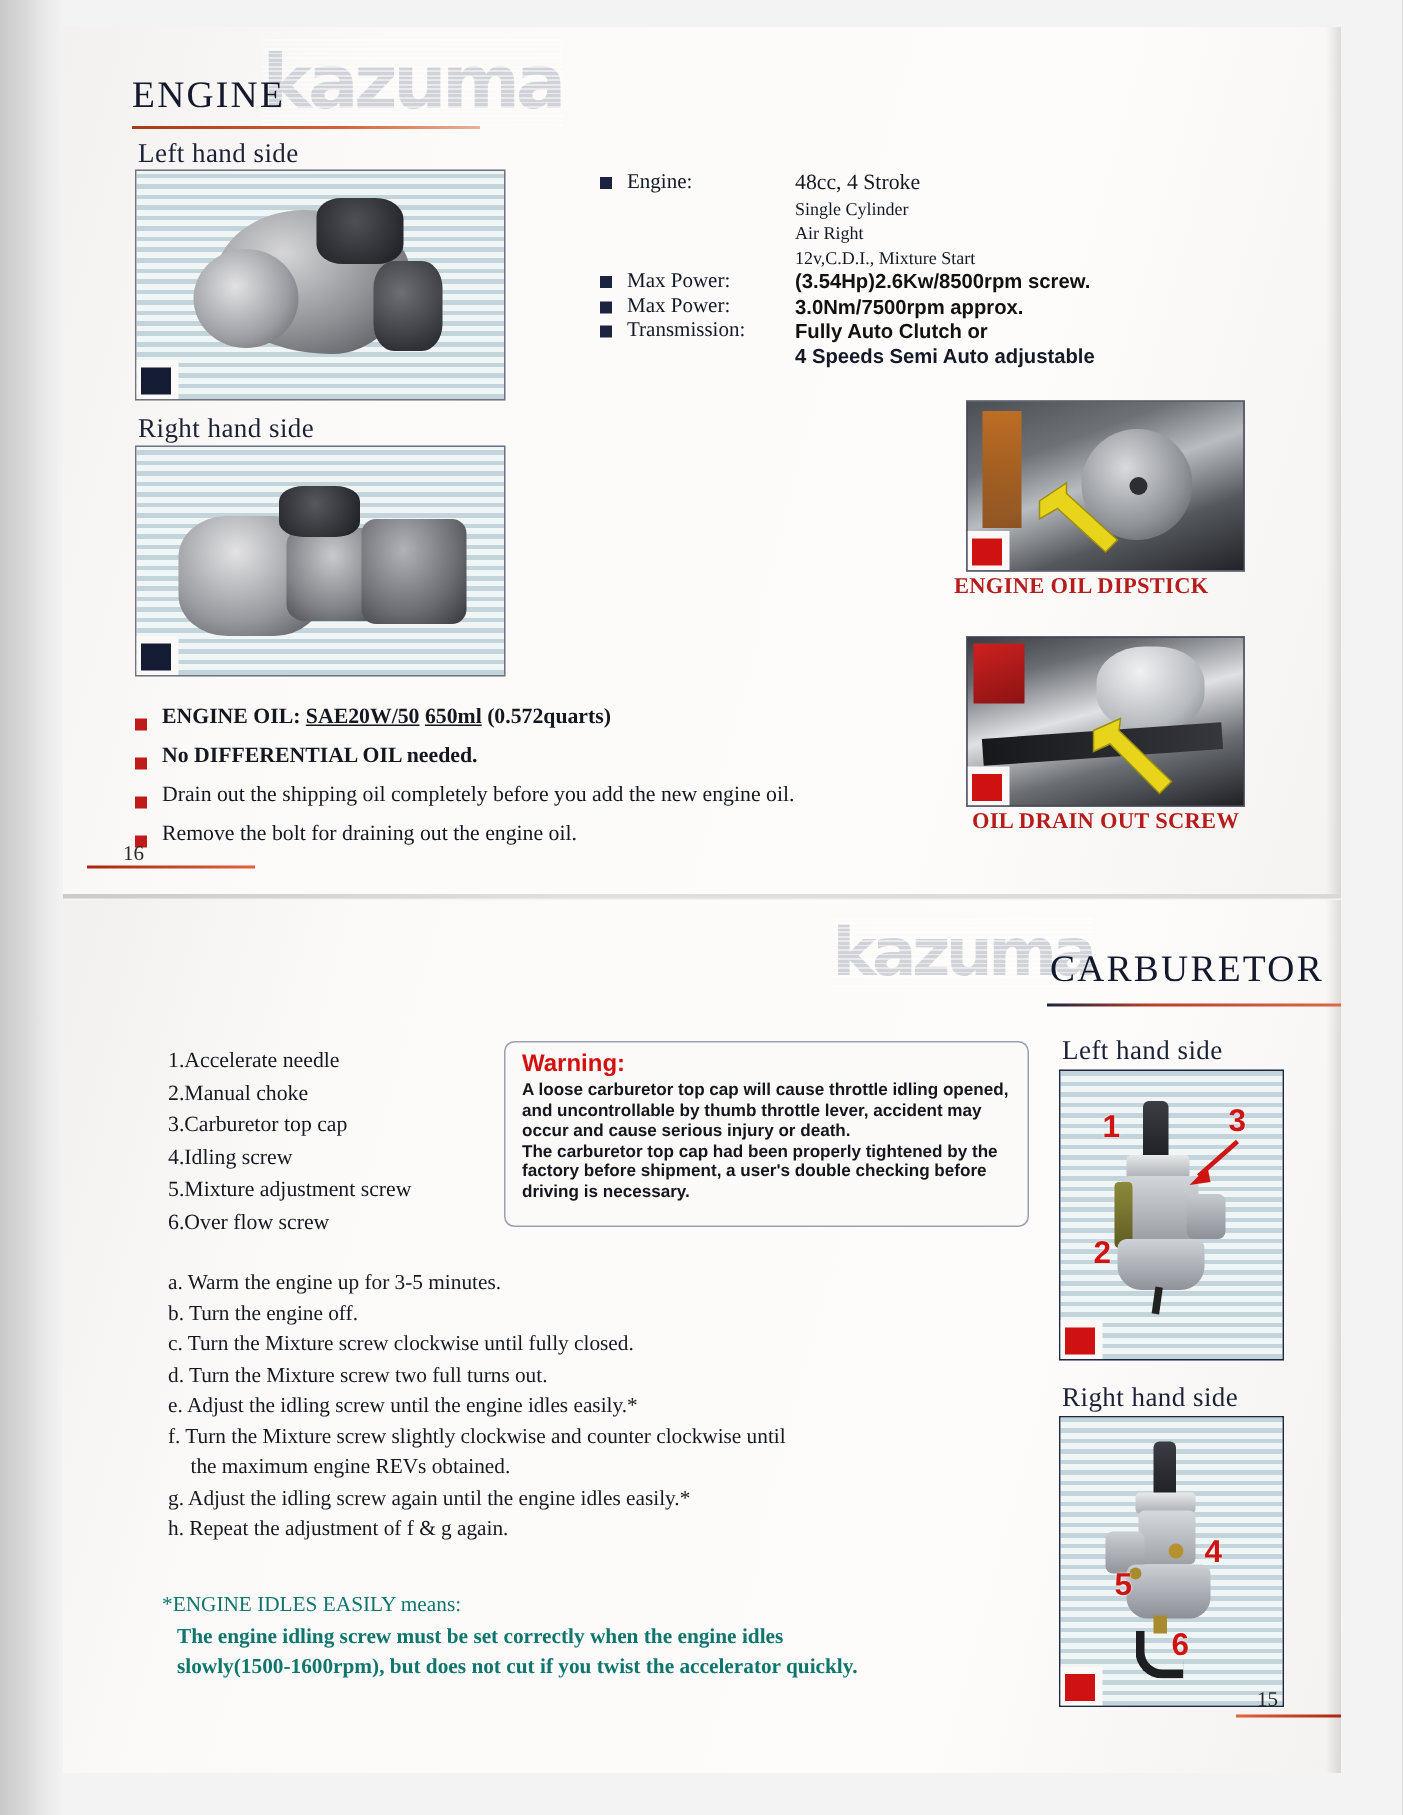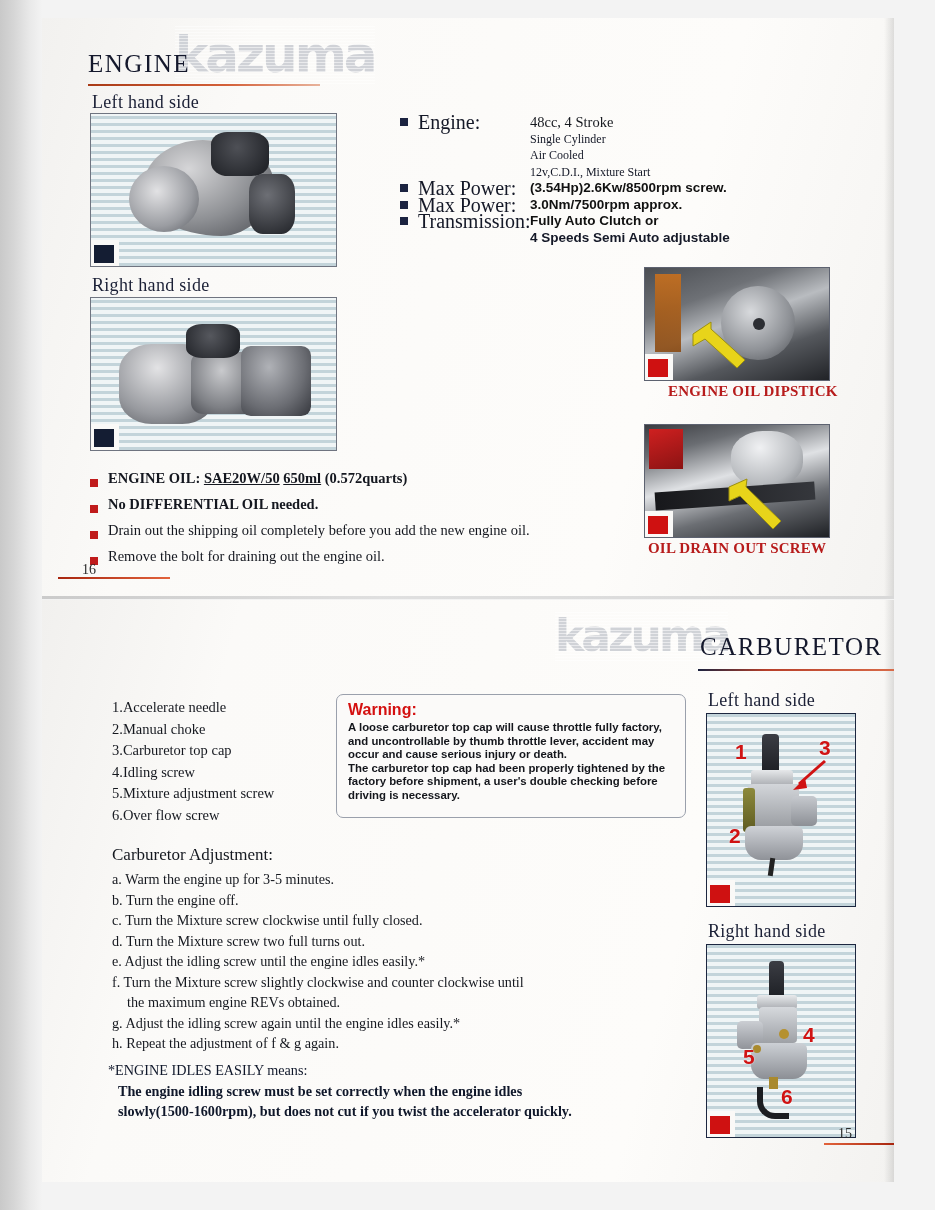--- a/index.html
+++ b/index.html
@@ -94,21 +94,21 @@
     font-family:"Liberation Sans", sans-serif;
     font-weight:bold;font-size:21px;color:#d01313;
     text-shadow:0 0 2px rgba(255,255,255,.8);
   }
 
   
   .spec{position:absolute;left:400px;top:114px;width:430px;}
   .spec-row{display:flex;align-items:flex-start;line-height:16.5px;}
   .sq{display:inline-block;width:8px;height:8px;background:#1b2340;margin-top:4px;margin-right:10px;flex:0 0 8px;}
   .sq.r{background:#c01b1b;}
-  .spec-label{width:112px;flex:0 0 112px;font-size:20px;color:#141827;font-family:"Liberation Serif", serif;}
+  .spec-label{width:112px;flex:0 0 112px;font-size:14px;color:#141827;font-family:"Liberation Serif", serif;}
   .spec-val{font-size:14.5px;color:#16191f;font-family:"Liberation Serif", serif;}
   .spec-val.sans{font-family:"Liberation Sans", sans-serif;font-size:13.5px;font-weight:600;color:#111;}
   .spec-cont{margin-left:130px;font-size:12px;font-family:"Liberation Serif", serif;color:#141827;line-height:16.5px;}
   .spec-cont.sans{font-family:"Liberation Sans", sans-serif;font-size:13.5px;font-weight:600;}
 
   
   .oil{position:absolute;left:90px;top:470px;width:520px;}
   .oil-row{display:flex;align-items:flex-end;margin-bottom:9px;}
   .oil-row .sq{background:#c01b1b;margin-top:5px;}
   .oil-txt{font-size:14.5px;color:#14171f;font-family:"Liberation Serif", serif;line-height:17px;}
@@ -130,21 +130,21 @@
   }
   .warn-title{font-family:"Liberation Sans", sans-serif;font-weight:bold;font-size:16px;color:#d41010;margin-bottom:2px;}
   .warn-body{font-family:"Liberation Sans", sans-serif;font-weight:bold;font-size:11.4px;color:#14161c;line-height:13.6px;}
 
   .adj{position:absolute;left:112px;top:845px;width:570px;}
   .adj h3{margin:0 0 4px 0;font-size:17px;font-weight:normal;color:#14181f;font-family:"Liberation Serif", serif;}
   .adj div.step{font-size:14.2px;color:#15181f;line-height:20.5px;font-family:"Liberation Serif", serif;}
   .adj div.cont{padding-left:15px;}
 
   .idles{position:absolute;left:108px;top:1060px;width:580px;}
-  .idles div{font-size:14.2px;color:#0f172a;line-height:20.5px;font-family:"Liberation Serif", serif;}
+  .idles div{font-size:14.2px;color:#0f766e;line-height:20.5px;font-family:"Liberation Serif", serif;}
   .idles div.ind{padding-left:10px;font-weight:bold;}
 
   .bleed{
     position:absolute;color:#dcdcdc;font-size:13px;
     font-family:"Liberation Serif", serif;
     opacity:.85;user-select:none;
   }
 </style>
 </head>
 <body>
@@ -185,21 +185,21 @@
   <div class="corner-sq"></div>
 </div>
 
 <div class="spec">
   <div class="spec-row">
     <span class="sq"></span>
     <span class="spec-label">Engine:</span>
     <span class="spec-val">48cc, 4 Stroke</span>
   </div>
   <div class="spec-cont">Single Cylinder</div>
-  <div class="spec-cont">Air Cooled</div>
+  <div class="spec-cont">Air Right</div>
   <div class="spec-cont">12v,C.D.I., Mixture Start</div>
 
   <div class="spec-row">
     <span class="sq"></span>
     <span class="spec-label">Max Power:</span>
     <span class="spec-val sans">(3.54Hp)2.6Kw/8500rpm screw.</span>
   </div>
   <div class="spec-row">
     <span class="sq"></span>
     <span class="spec-label">Max Power:</span>
@@ -218,21 +218,21 @@
   <div style="position:absolute;left:10px;top:6px;width:26px;height:78px;background:linear-gradient(180deg,#c8701e,#8a4a12);opacity:.9;"></div>
   <div style="position:absolute;left:76px;top:18px;width:74px;height:74px;border-radius:50%;background:radial-gradient(circle at 40% 35%,#d8dadd,#8e9196 60%,#4c4f54 100%);"></div>
   <div style="position:absolute;left:108px;top:50px;width:12px;height:12px;border-radius:50%;background:#2c2e33;"></div>
 
   <svg style="position:absolute;left:44px;top:52px;" width="62" height="52" viewBox="0 0 62 52">
     <polygon points="4,14 22,2 22,9 56,40 48,48 16,19 4,26" fill="#e8d41a" stroke="#9c8f10" stroke-width="1"></polygon>
   </svg>
   <div class="corner-notch" style="background:#faf9f7;"></div>
   <div class="corner-sq red"></div>
 </div>
-<div class="cap" style="left:668px;top:383px;">ENGINE OIL DIPSTICK</div>
+<div class="cap" style="left:636px;top:383px;">ENGINE OIL DIPSTICK</div>
 
 <div class="photo" id="ph-drain" style="left:644px;top:424px;width:184px;height:112px;border:1px solid #5d6270;background:#24262a;">
   <div style="position:absolute;inset:0;background:linear-gradient(165deg,#3a3c41 0%,#6a6d72 20%,#dfe1e4 45%,#6b6e73 70%,#1e2024 100%);"></div>
   <div style="position:absolute;left:4px;top:4px;width:34px;height:40px;background:linear-gradient(160deg,#cf2020,#8b1313);"></div>
   <div style="position:absolute;left:86px;top:6px;width:72px;height:56px;border-radius:44%;background:radial-gradient(ellipse at 40% 30%,#f0f1f3,#b7babe 65%,#7d8085 100%);"></div>
   <div style="position:absolute;left:10px;top:62px;width:160px;height:18px;background:linear-gradient(90deg,#17181b,#35373c);transform:rotate(-4deg);"></div>
   <svg style="position:absolute;left:78px;top:52px;" width="66" height="56" viewBox="0 0 66 56">
     <polygon points="6,10 24,2 23,10 58,44 50,52 17,19 6,24" fill="#e8d41a" stroke="#9c8f10" stroke-width="1"></polygon>
   </svg>
   <div class="corner-notch" style="background:#faf9f7;"></div>
@@ -278,30 +278,29 @@
   <div>1.Accelerate needle</div>
   <div>2.Manual choke</div>
   <div>3.Carburetor top cap</div>
   <div>4.Idling screw</div>
   <div>5.Mixture adjustment screw</div>
   <div>6.Over flow screw</div>
 </div>
 
 <div class="warnbox">
   <div class="warn-title">Warning:</div>
-  <div class="warn-body">A loose carburetor top cap will cause throttle fully factory,</div>
+  <div class="warn-body">A loose carburetor top cap will cause throttle idling opened,</div>
   <div class="warn-body">and uncontrollable by thumb throttle lever,  accident may</div>
   <div class="warn-body">occur and cause serious injury or death.</div>
   <div class="warn-body">The carburetor top cap had been properly tightened by the</div>
   <div class="warn-body">factory before shipment, a user's double checking before</div>
   <div class="warn-body">driving is necessary.</div>
 </div>
 
 <div class="adj">
-  <h3>Carburetor Adjustment:</h3>
   <div class="step">a. Warm the engine up for 3-5 minutes.</div>
   <div class="step">b. Turn the engine off.</div>
   <div class="step">c. Turn the Mixture screw clockwise until fully closed.</div>
   <div class="step">d. Turn the Mixture screw two full turns out.</div>
   <div class="step">e. Adjust the idling screw until the engine idles easily.*</div>
   <div class="step">f. Turn the Mixture screw slightly clockwise and counter clockwise until</div>
   <div class="step cont">the maximum engine REVs obtained.</div>
   <div class="step">g. Adjust the idling screw again until the engine idles easily.*</div>
   <div class="step">h. Repeat the adjustment of f &amp; g again.</div>
 </div>

